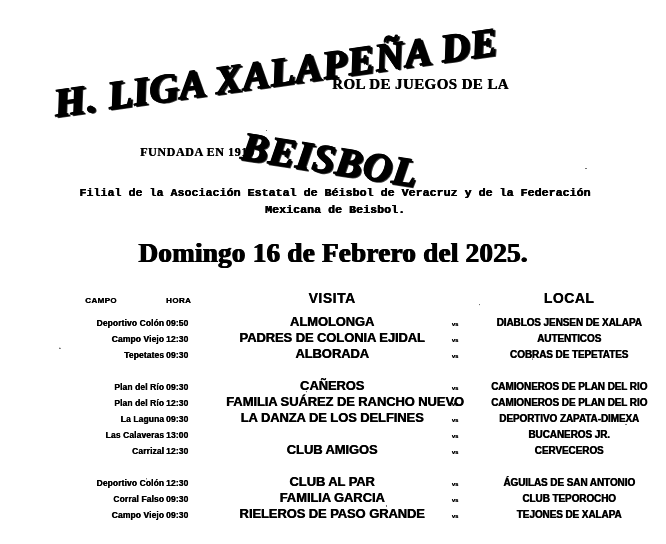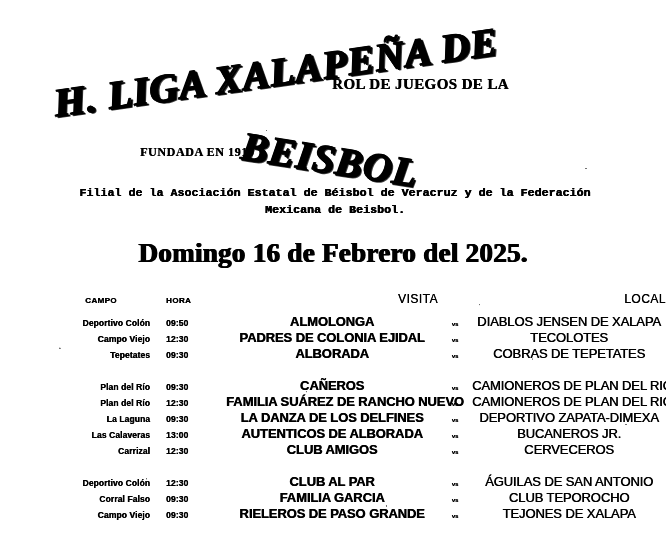--- a/index.html
+++ b/index.html
@@ -95,21 +95,21 @@
   .srow{
     display:grid;
     grid-template-columns:48px 118px 60px 212px 34px 194px;
     align-items:baseline;
     height:16px;
   }
   .head-row{height:22px;}
   .spacer-row{height:16px;}
 
   .c-campo{
-    grid-column:2;text-align:right;padding-right:16px;
+    grid-column:2;text-align:right;padding-right:2px;
     font-size:8.5px;font-weight:bold;white-space:nowrap;
     letter-spacing:.1px;
     text-shadow:0.35px 0 0 #000;
   }
   .c-hora{
     grid-column:3;text-align:left;
     font-size:8.5px;font-weight:bold;white-space:nowrap;
     letter-spacing:.1px;
     text-shadow:0.35px 0 0 #000;
     margin-top:20px;
@@ -120,35 +120,34 @@
     letter-spacing:-0.1px;
     text-shadow:0.5px 0 0 #000;
   }
   .c-vs{
     grid-column:5;text-align:center;
     font-size:6px;font-weight:bold;
     text-shadow:0.3px 0 0 #000;
   }
   .c-local{
     grid-column:6;text-align:center;
-    font-size:13px;font-weight:normal;white-space:nowrap;
+    font-size:10px;font-weight:bold;white-space:nowrap;
     letter-spacing:-0.1px;
     text-shadow:0.5px 0 0 #000;
   }
 
   .head-row .c-campo,
   .head-row .c-hora{
     font-size:8px;letter-spacing:.4px;
   }
   .head-row .c-campo{text-align:center;padding-right:12px;}
   .head-row .c-visita,
   .head-row .c-local{
-    font-size:12px;letter-spacing:.5px;font-weight:normal;
+    font-size:14px;letter-spacing:.5px;font-weight:bold;
     text-shadow:0.3px 0 0 #000;
-    text-align:right;
   }
 </style>
 </head>
 <body>
 
 <div class="masthead">
   <div class="rol-line">ROL DE JUEGOS DE LA</div>
   <div class="logo-wrap">
     <div class="logo-l1">H. LIGA XALAPEÑA DE</div>
     <div class="logo-l2">BEISBOL</div>
@@ -173,21 +172,21 @@
         <div class="c-hora">09:50</div>
         <div class="c-visita">ALMOLONGA</div>
         <div class="c-vs">vs</div>
         <div class="c-local">DIABLOS JENSEN DE XALAPA</div>
       </div>
       <div class="srow">
         <div class="c-campo">Campo Viejo</div>
         <div class="c-hora">12:30</div>
         <div class="c-visita">PADRES DE COLONIA EJIDAL</div>
         <div class="c-vs">vs</div>
-        <div class="c-local">TECOLOTES</div>
+        <div class="c-local">AUTENTICOS</div>
       </div>
       <div class="srow">
         <div class="c-campo">Tepetates</div>
         <div class="c-hora">09:30</div>
         <div class="c-visita">ALBORADA</div>
         <div class="c-vs">vs</div>
         <div class="c-local">COBRAS DE TEPETATES</div>
       </div>
       <div class="srow spacer-row"></div>
       <div class="srow">
@@ -207,21 +206,20 @@
       <div class="srow">
         <div class="c-campo">La Laguna</div>
         <div class="c-hora">09:30</div>
         <div class="c-visita">LA DANZA DE LOS DELFINES</div>
         <div class="c-vs">vs</div>
         <div class="c-local">DEPORTIVO ZAPATA-DIMEXA</div>
       </div>
       <div class="srow">
         <div class="c-campo">Las Calaveras</div>
         <div class="c-hora">13:00</div>
-        <div class="c-visita">AUTENTICOS DE ALBORADA</div>
         <div class="c-vs">vs</div>
         <div class="c-local">BUCANEROS JR.</div>
       </div>
       <div class="srow">
         <div class="c-campo">Carrizal</div>
         <div class="c-hora">12:30</div>
         <div class="c-visita">CLUB AMIGOS</div>
         <div class="c-vs">vs</div>
         <div class="c-local">CERVECEROS</div>
       </div>

